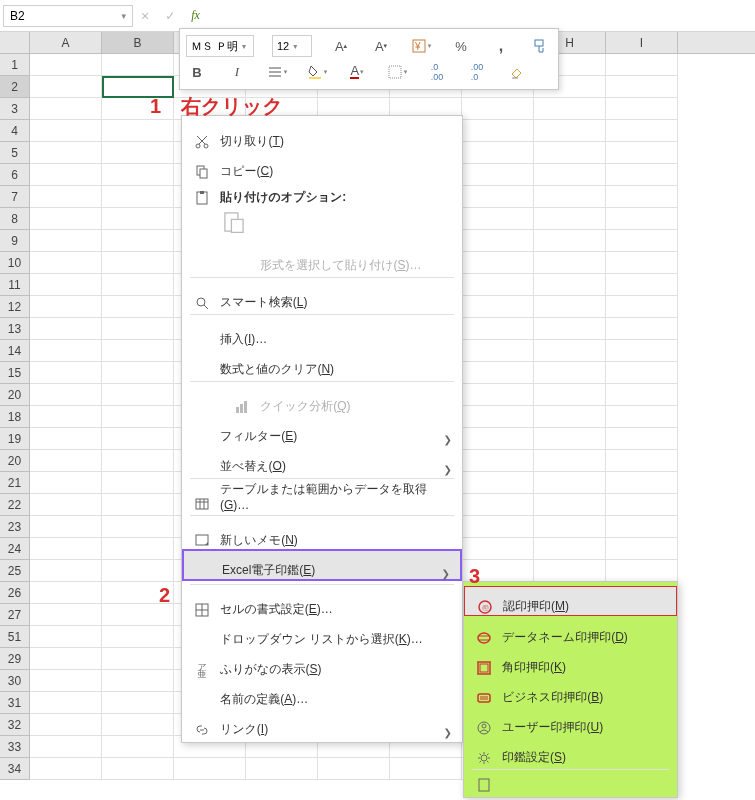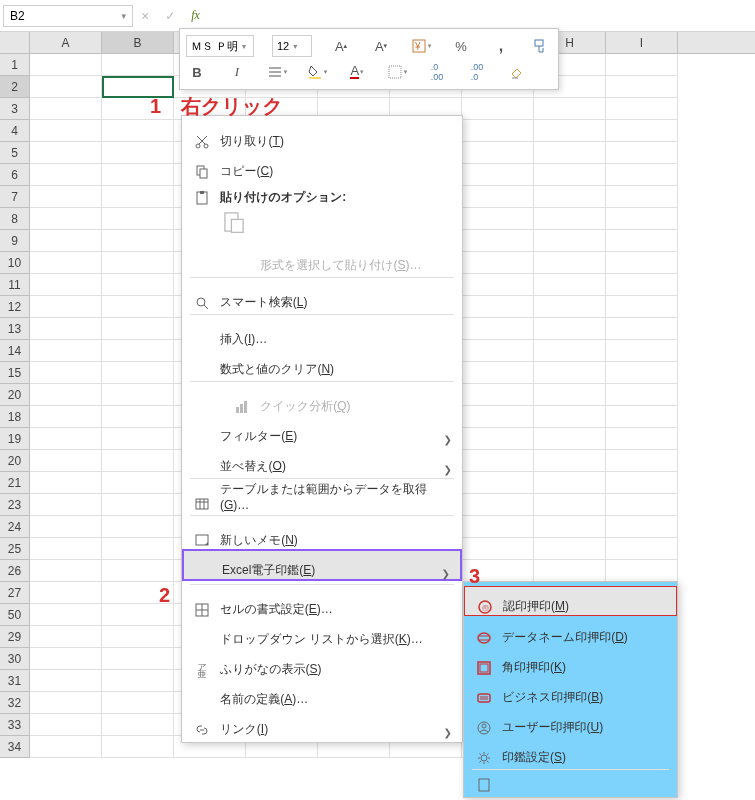--- a/index.html
+++ b/index.html
@@ -50,21 +50,21 @@
 .mitem.highlight { background: #e5e5e5; border: 2px solid #8b5cf6; height: 32px; }
 .micon { width: 24px; display: flex; align-items: center; justify-content: center; color: #666; }
 .micon svg { width: 16px; height: 16px; }
 .mlabel { flex: 1; font-size: 12px; padding-left: 6px; }
 .marrow { color: #666; font-size: 10px; }
 .msep { height: 1px; background: #e0e0e0; margin: 3px 8px; }
 .paste-opts { padding: 2px 0 6px 38px; }
 .paste-btn { width: 28px; height: 28px; display: inline-flex; align-items: center; justify-content: center; border: 1px solid transparent; color: #aaa; }
 
 
-.submenu { position: absolute; left: 463px; top: 581px; width: 215px; background: #7dd3fc; border: 1px solid #c8c8c8; box-shadow: 2px 2px 8px rgba(0,0,0,0.2); padding: 4px 0; z-index: 25; }
+.submenu { position: absolute; left: 463px; top: 581px; width: 215px; background: #bef264; border: 1px solid #c8c8c8; box-shadow: 2px 2px 8px rgba(0,0,0,0.2); padding: 4px 0; z-index: 25; }
 .submenu .mitem { height: 30px; }
 .submenu .mitem.highlight { background: #e5e5e5; border: 1px solid #d92e2e; }
 .submenu .micon { color: #c33; }
 .submenu .micon.gray { color: #666; }
 
 u { text-decoration: underline; }
 </style>
 </head>
 <body>
 
@@ -327,20 +327,32 @@
       <div class="cell"></div>
       <div class="cell"></div>
       <div class="cell"></div>
       <div class="cell"></div>
       <div class="cell"></div>
       <div class="cell"></div>
       <div class="cell"></div>
       <div class="cell"></div>
     </div>
     <div class="row">
+      <div class="rowhdr">22</div>
+      <div class="cell"></div>
+      <div class="cell"></div>
+      <div class="cell"></div>
+      <div class="cell"></div>
+      <div class="cell"></div>
+      <div class="cell"></div>
+      <div class="cell"></div>
+      <div class="cell"></div>
+      <div class="cell"></div>
+    </div>
+    <div class="row">
       <div class="rowhdr">23</div>
       <div class="cell"></div>
       <div class="cell"></div>
       <div class="cell"></div>
       <div class="cell"></div>
       <div class="cell"></div>
       <div class="cell"></div>
       <div class="cell"></div>
       <div class="cell"></div>
       <div class="cell"></div>
@@ -387,21 +399,21 @@
       <div class="cell"></div>
       <div class="cell"></div>
       <div class="cell"></div>
       <div class="cell"></div>
       <div class="cell"></div>
       <div class="cell"></div>
       <div class="cell"></div>
       <div class="cell"></div>
     </div>
     <div class="row">
-      <div class="rowhdr">50</div>
+      <div class="rowhdr">51</div>
       <div class="cell"></div>
       <div class="cell"></div>
       <div class="cell"></div>
       <div class="cell"></div>
       <div class="cell"></div>
       <div class="cell"></div>
       <div class="cell"></div>
       <div class="cell"></div>
       <div class="cell"></div>
     </div>

